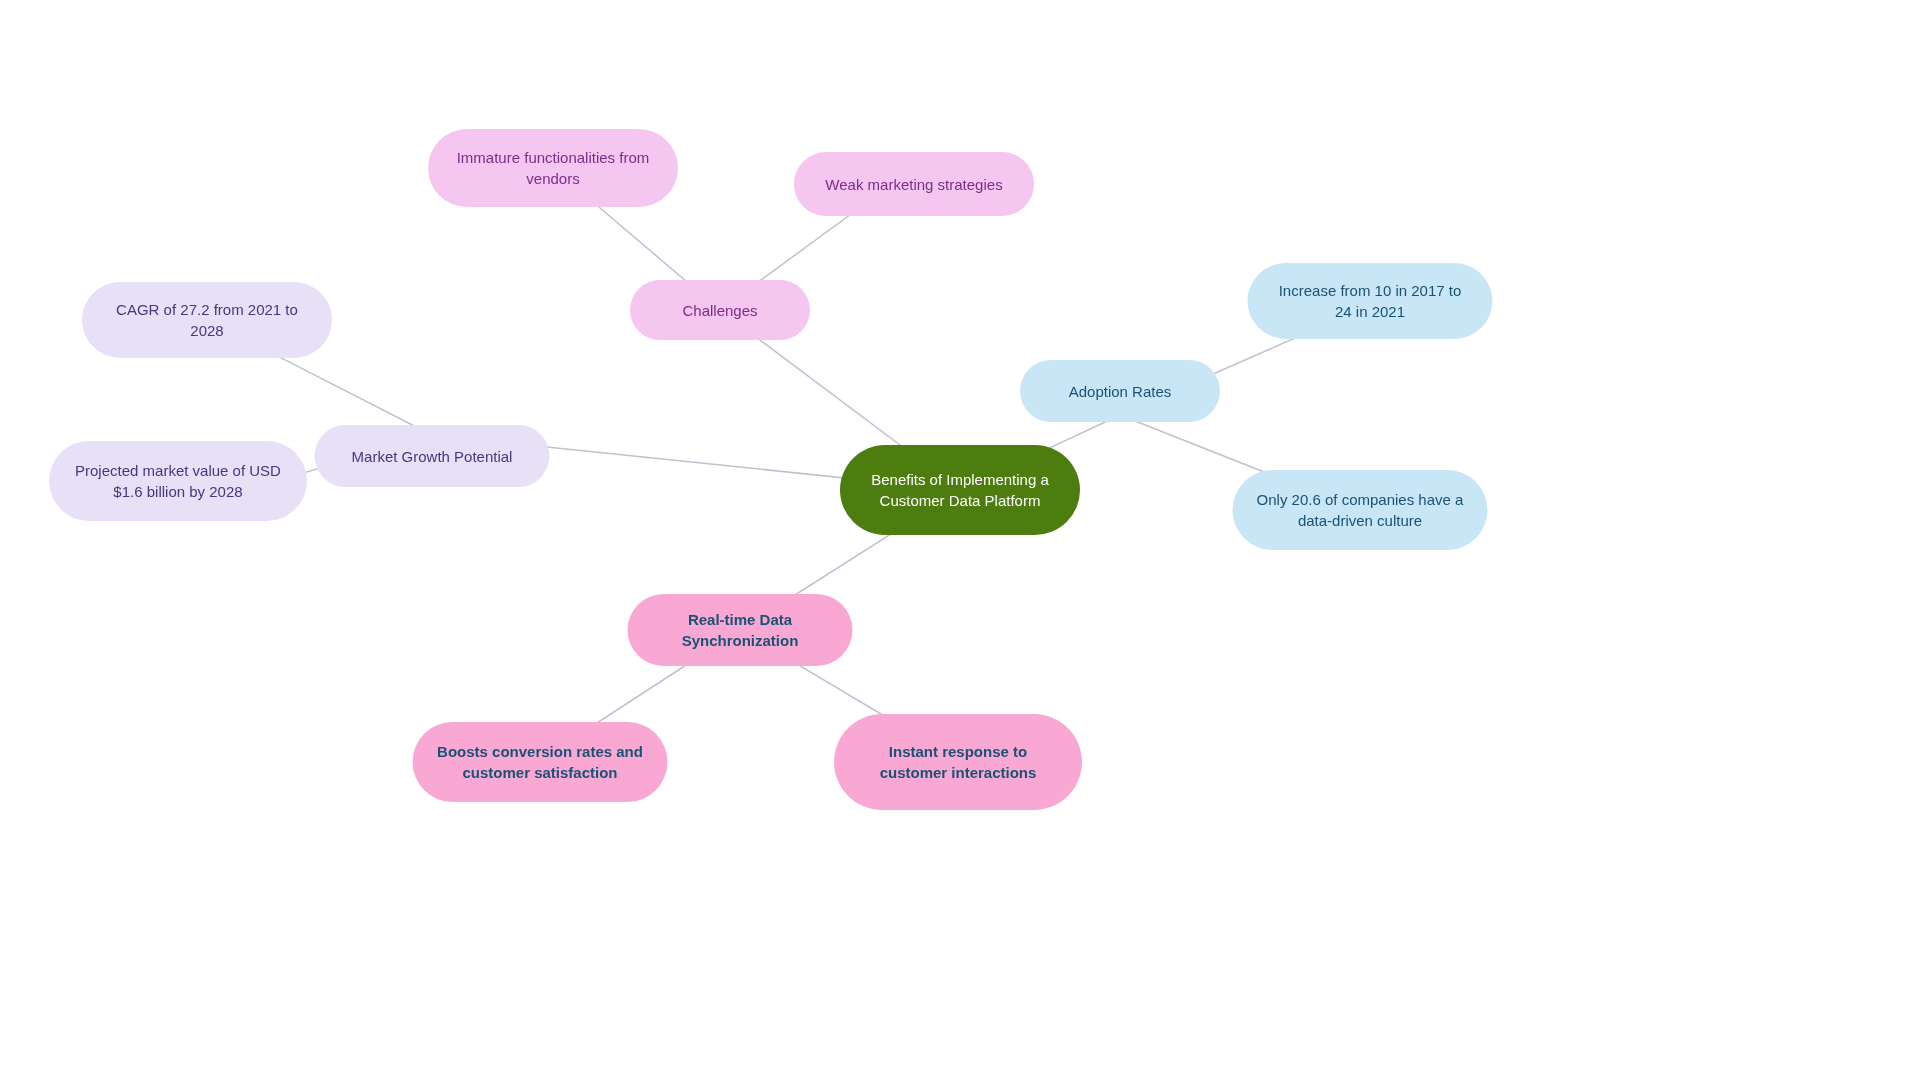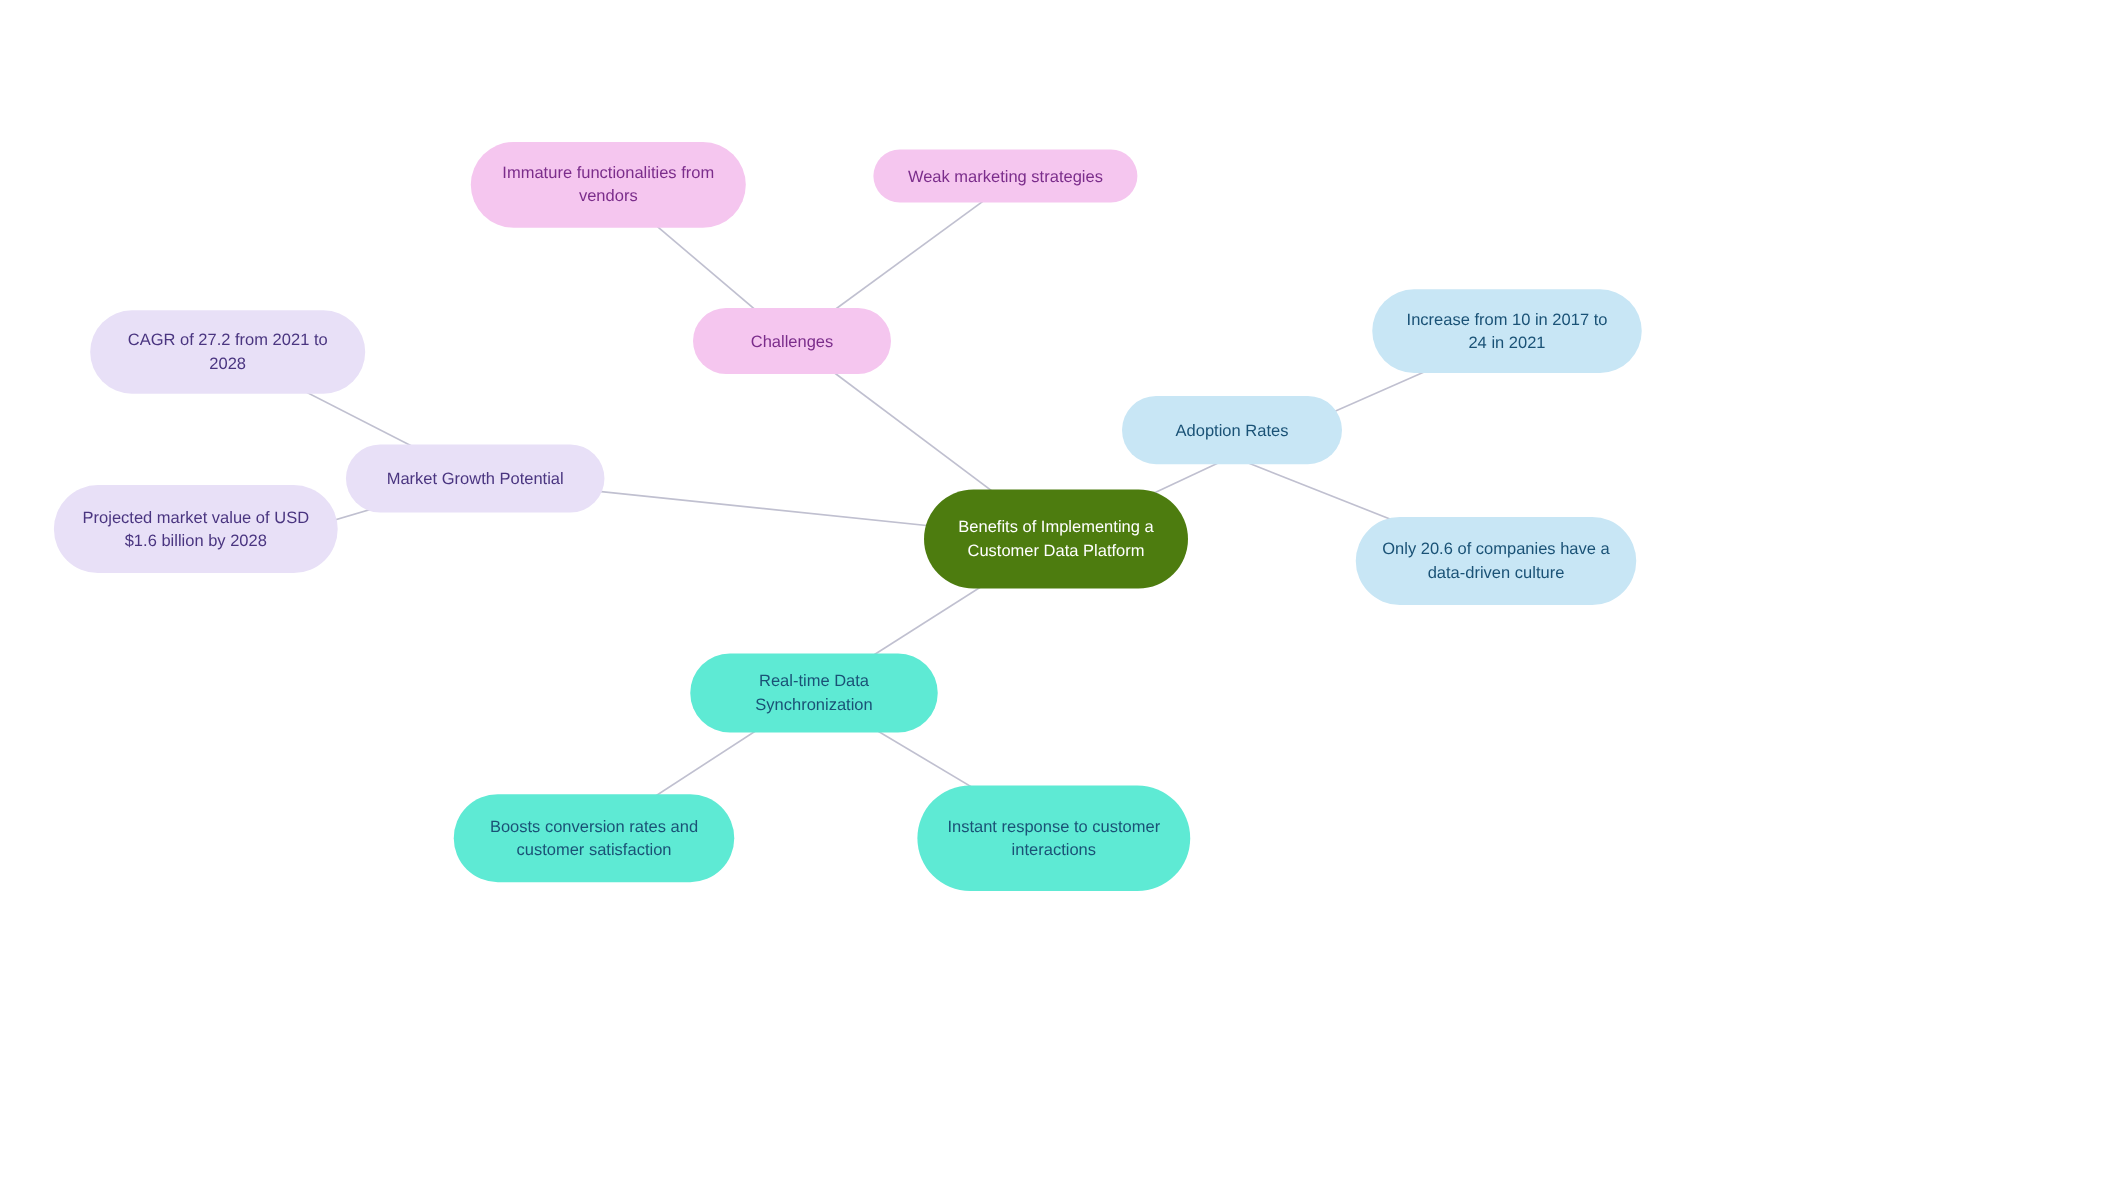--- a/index.html
+++ b/index.html
@@ -48,23 +48,24 @@
       background: #e8e0f7;
       color: #4a3580;
       border: none;
     }
     .node-blue {
       background: #c8e6f5;
       color: #1a5276;
       border: none;
     }
     .node-lightblue {
-      background: #5eead4;
+      background: #f9a8d4;
       color: #1a5276;
       border: none;
+      font-weight: bold;
     }
   </style>
 </head>
 <body>
 
 <svg id="canvas" xmlns="http://www.w3.org/2000/svg">
 
 <line x1="960" y1="490" x2="720" y2="310" stroke="#c0c0d0" stroke-width="1.5"></line>
     <line x1="720" y1="310" x2="553" y2="168" stroke="#c0c0d0" stroke-width="1.5"></line>
     <line x1="720" y1="310" x2="914" y2="168" stroke="#c0c0d0" stroke-width="1.5"></line>
@@ -85,25 +86,25 @@
 </div>
 
 <div class="node node-pink" style="left: 720px; top: 310px; width: 180px; height: 60px;">
   <span class="node-label">Challenges</span>
 </div>
 
 <div class="node node-pink" style="left: 553px; top: 168px; width: 250px; height: 78px;">
   <span class="node-label">Immature functionalities from vendors</span>
 </div>
 
-<div class="node node-pink" style="left: 914px; top: 160px; width: 240px; height: 48px;">
+<div class="node node-pink" style="left: 914px; top: 184px; width: 240px; height: 64px;">
   <span class="node-label">Weak marketing strategies</span>
 </div>
 
-<div class="node node-lavender" style="left: 432px; top: 435px; width: 235px; height: 62px;">
+<div class="node node-lavender" style="left: 432px; top: 456px; width: 235px; height: 62px;">
   <span class="node-label">Market Growth Potential</span>
 </div>
 
 <div class="node node-lavender" style="left: 207px; top: 320px; width: 250px; height: 76px;">
   <span class="node-label">CAGR of 27.2 from 2021 to 2028</span>
 </div>
 
 <div class="node node-lavender" style="left: 178px; top: 481px; width: 258px; height: 80px;">
   <span class="node-label">Projected market value of USD $1.6 billion by 2028</span>
 </div>

